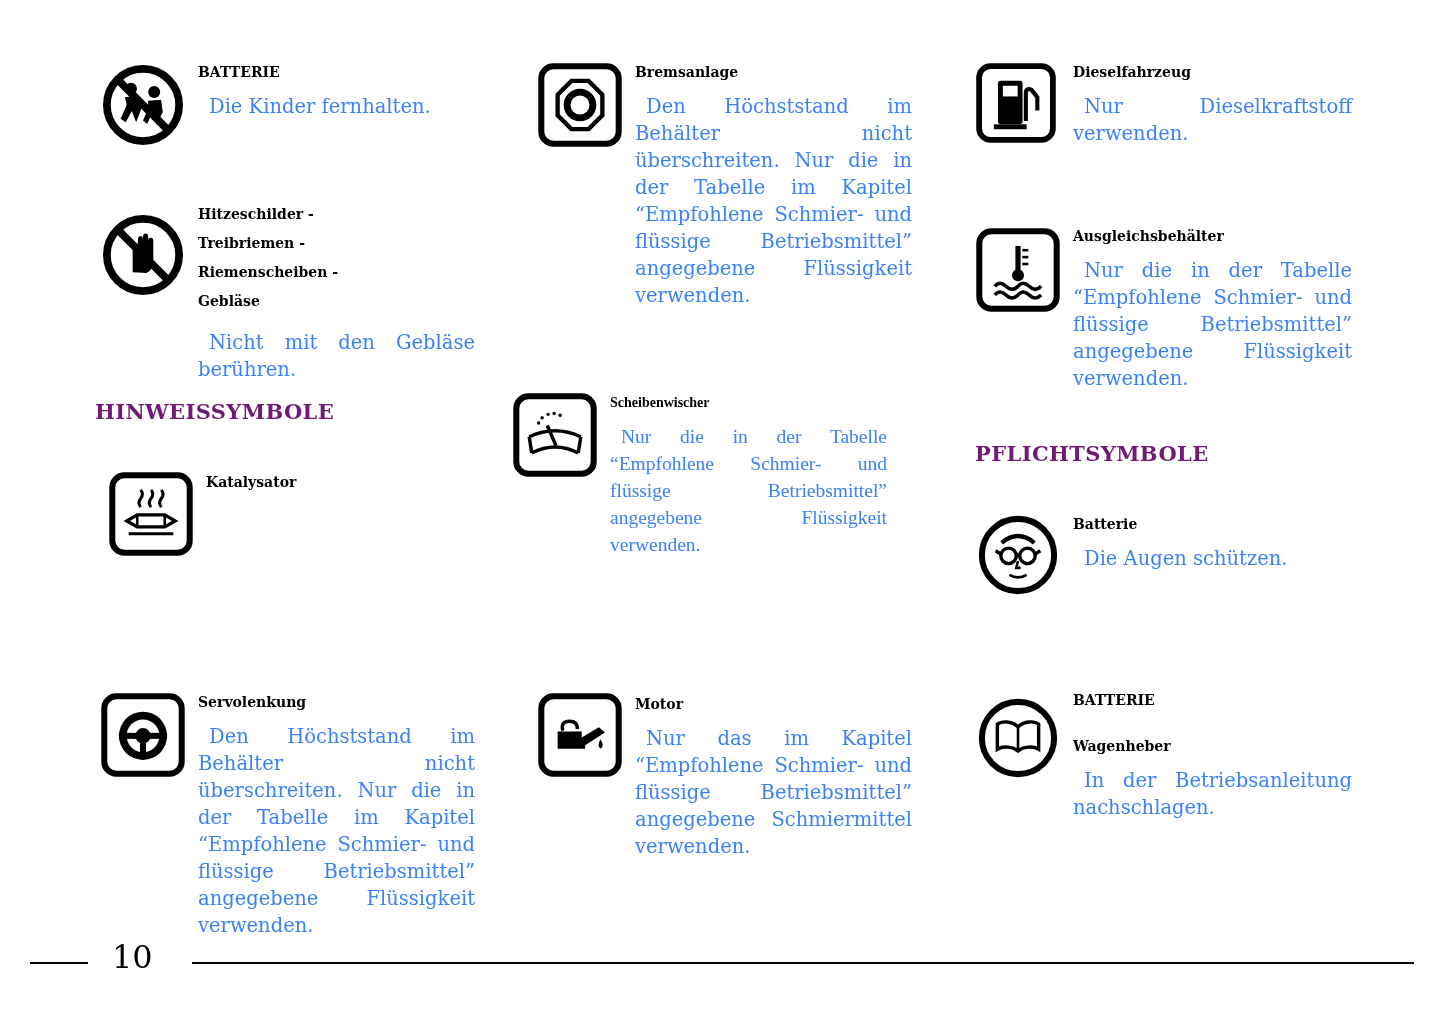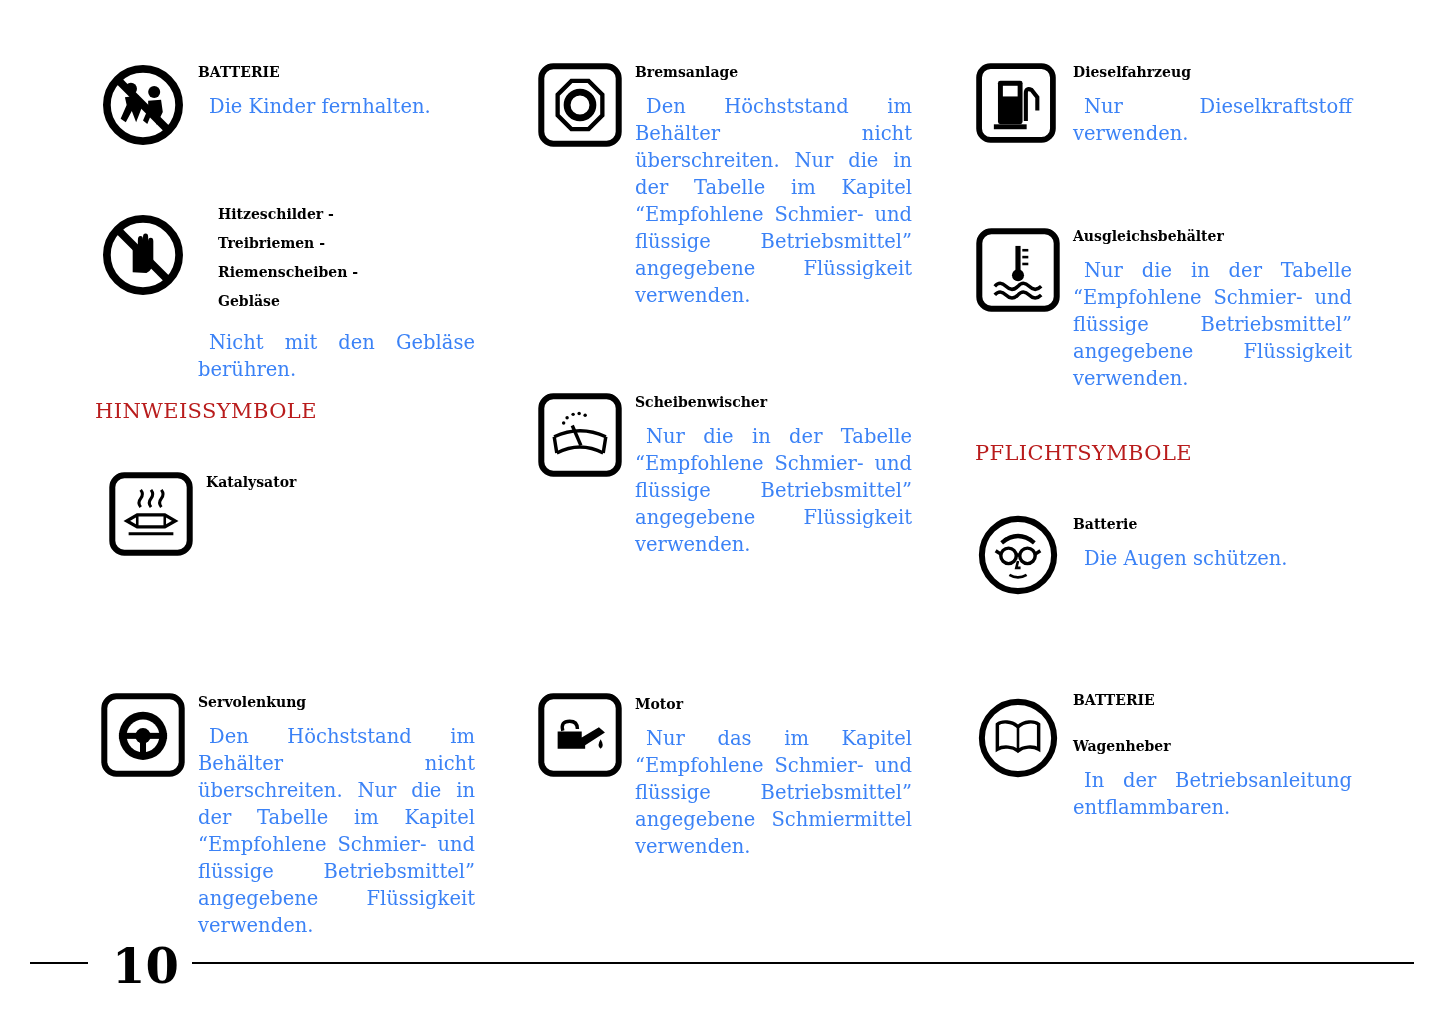--- a/index.html
+++ b/index.html
@@ -28,27 +28,27 @@
   }
   .entry-title.gap-below { margin-bottom:17px; }
   .entry-body {
     font-size:19.5px; line-height:27px;
     text-align:justify; text-indent:11px;
     margin:0; color:#3b82f6;
     hyphens:auto; -webkit-hyphens:auto;
   }
   .section-heading {
     position:absolute;
-    font-size:21px; font-weight:400; letter-spacing:0.4px;
-    color:#b91c1c;
+    font-size:21px; font-weight:700; letter-spacing:0.4px;
+    color:#701a75;
   }
   .footer-rule { position:absolute; height:2px; background:#000; }
   .page-number {
     position:absolute;
-    font-size:48px; font-weight:700; color:#000;
+    font-size:32px; font-weight:400; color:#000;
   }
 </style>
 </head>
 <body>
 
 <div class="page">
 
   <div class="entry" style="left:100px; top:58px; width:375px;">
     <span class="icon" style="top:4px;">
       <svg viewBox="0 0 100 100">
@@ -68,21 +68,21 @@
 
   <div class="entry" style="left:100px; top:200px; width:375px;">
     <span class="icon" style="top:12px;">
       <svg viewBox="0 0 100 100">
         <circle cx="50" cy="50" r="42" fill="none" stroke="#000" stroke-width="9"></circle>
         <path d="M38 70 L38 42 Q38 37 41 37 Q44 37 44 41 L44 33 Q44 28 47 28 Q50 28 50 32 L50 29 Q50 25 53 25 Q56 25 56 29 L56 34 Q56 30 59 30 Q62 30 62 34 L62 56 Q62 67 54 71 Z" fill="#000"></path>
         <line x1="21" y1="21" x2="79" y2="79" stroke="#000" stroke-width="9"></line>
       </svg>
     </span>
     <div class="txt">
-      <h3 class="entry-title" style="margin-bottom:13px;margin-left:20px;">Hitzeschilder -
+      <h3 class="entry-title" style="margin-bottom:13px;">Hitzeschilder -
 Treibriemen -
 Riemenscheiben -
 Gebläse</h3>
       <p class="entry-body">Nicht mit den Gebläse berühren.</p>
     </div>
   </div>
 
   <h2 class="section-heading" style="left:95px; top:399px;">HINWEISSYMBOLE</h2>
 
   <div class="entry" style="left:108px; top:468px; width:375px;">
@@ -127,21 +127,21 @@
         <polygon points="40,22 60,22 76,38 76,62 60,78 40,78 24,62 24,38" fill="none" stroke="#000" stroke-width="5"></polygon>
         <circle cx="50" cy="50" r="15" fill="none" stroke="#000" stroke-width="8"></circle>
       </svg>
     </span>
     <div class="txt">
       <h3 class="entry-title">Bremsanlage</h3>
       <p class="entry-body">Den Höchststand im Behälter nicht überschreiten. Nur die in der Tabelle im Kapitel “Empfohlene Schmier- und flüssige Betriebsmittel” angegebene Flüssigkeit verwenden.</p>
     </div>
   </div>
 
-  <div class="entry" style="left:537px; top:388px; width:375px;">
+  <div class="entry" style="left:512px; top:388px; width:375px;font-family:Liberation Serif, serif;">
     <span class="icon" style="top:4px;">
       <svg viewBox="0 0 100 100">
         <rect x="5" y="5" width="90" height="90" rx="14" fill="none" stroke="#000" stroke-width="7"></rect>
         <path d="M20 52 Q50 38 80 52" fill="none" stroke="#000" stroke-width="4"></path>
         <path d="M23 71 Q50 57 77 71" fill="none" stroke="#000" stroke-width="4"></path>
         <line x1="20" y1="52" x2="23" y2="71" stroke="#000" stroke-width="4"></line>
         <line x1="80" y1="52" x2="77" y2="71" stroke="#000" stroke-width="4"></line>
         <line x1="51" y1="62" x2="41" y2="39" stroke="#000" stroke-width="4"></line>
         <circle cx="35" cy="30" r="2" fill="#000"></circle>
         <circle cx="42" cy="26" r="2" fill="#000"></circle>
@@ -233,21 +233,21 @@
     <span class="icon" style="top:9px;">
       <svg viewBox="0 0 100 100">
         <circle cx="50" cy="50" r="42" fill="none" stroke="#000" stroke-width="7"></circle>
         <path d="M50 37 C43 30 31 30 26 34 L26 63 C33 59 44 60 50 65 C56 60 67 59 74 63 L74 34 C69 30 57 30 50 37 Z" fill="none" stroke="#000" stroke-width="4"></path>
         <line x1="50" y1="37" x2="50" y2="65" stroke="#000" stroke-width="3"></line>
       </svg>
     </span>
     <div class="txt">
       <h3 class="entry-title gap-below">BATTERIE</h3>
       <h3 class="entry-title">Wagenheber</h3>
-      <p class="entry-body">In der Betriebsanleitung entflammbaren.</p>
+      <p class="entry-body">In der Betriebsanleitung nachschlagen.</p>
     </div>
   </div>
 
   <div class="footer-rule" style="left:30px; top:962px; width:58px;"></div>
   <div class="page-number" style="left:112px; top:938px;">10</div>
   <div class="footer-rule" style="left:192px; top:962px; width:1222px;"></div>
 
 </div>
 
 </body></html>

